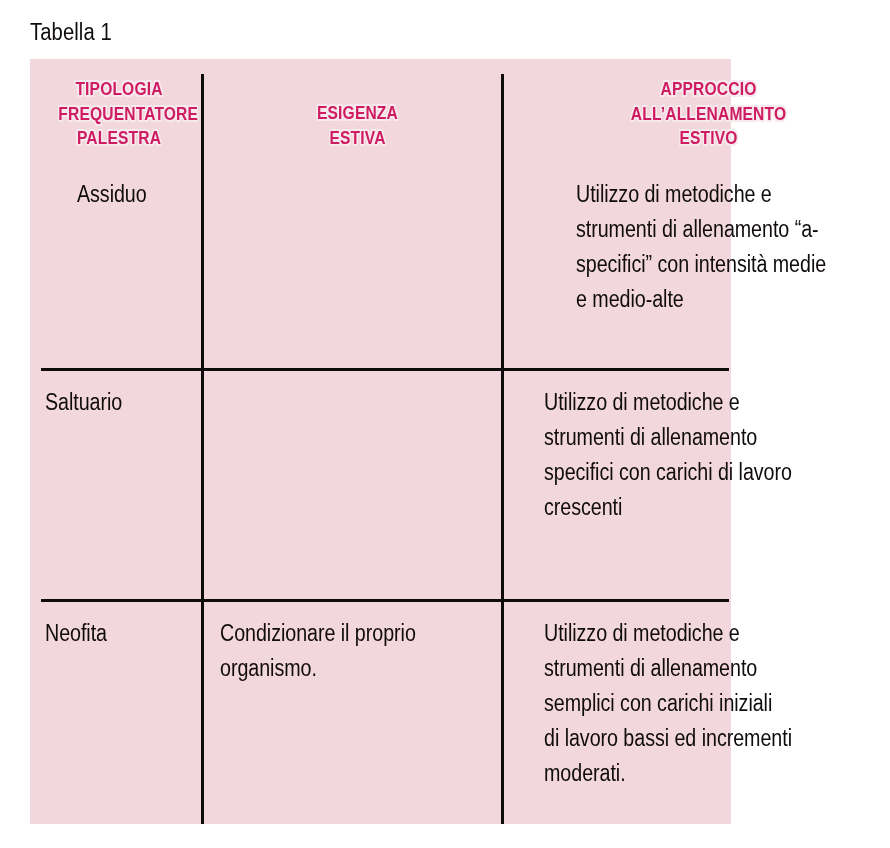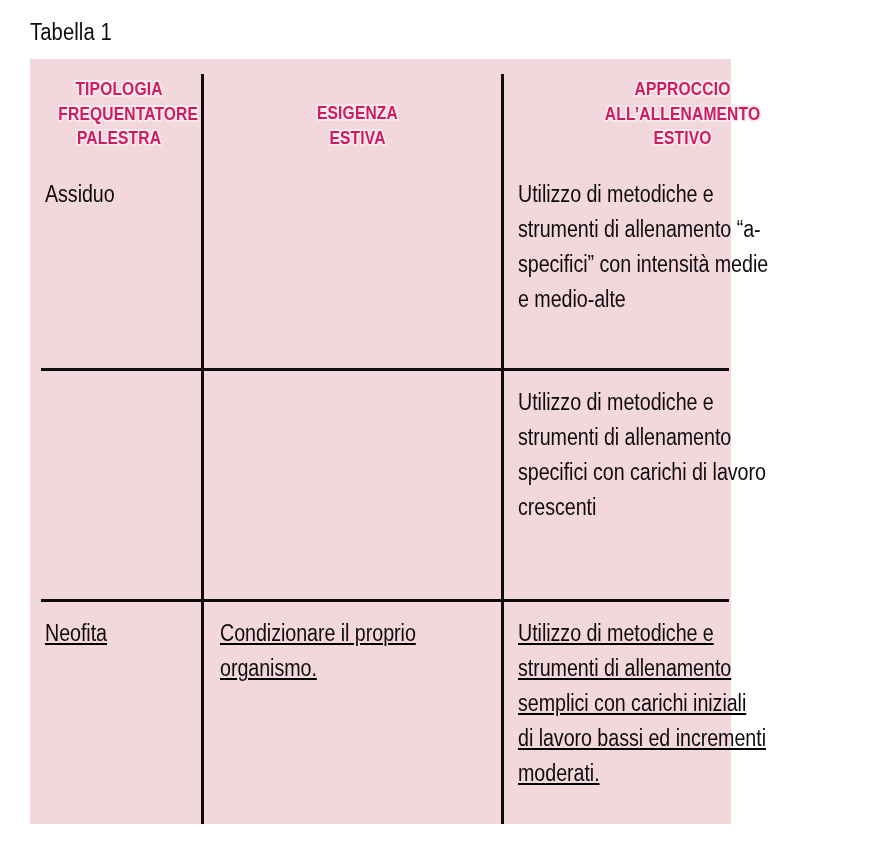--- a/index.html
+++ b/index.html
@@ -63,21 +63,21 @@
   #row-rule-2 { top: 540px; }
 
   
   .cell {
     position: absolute;
     box-sizing: border-box;
   }
   
   .c1 { left: 0px;   width: 171px; padding-left: 15px; padding-right: 8px; }
   .c2 { left: 174px; width: 297px; padding-left: 16px; padding-right: 6px; }
-  .c3 { left: 474px; width: 351px; padding-left: 14px; padding-right: 8px; }
+  .c3 { left: 500px; width: 351px; padding-left: 14px; padding-right: 8px; }
 
   
   .hdr-row { top: 0px; height: 106px; }
 
   .hdr-text {
     color: #CE1C63;
     font-weight: bold;
     font-size: 19px;
     line-height: 24.5px;
     text-align: center;
@@ -88,23 +88,23 @@
     text-shadow:
       -1.6px 0 #F7E9EC,  1.6px 0 #F7E9EC,
        0 -1.6px #F7E9EC, 0  1.6px #F7E9EC,
       -1.6px -1.6px #F7E9EC, 1.6px -1.6px #F7E9EC,
       -1.6px  1.6px #F7E9EC, 1.6px  1.6px #F7E9EC;
     white-space: pre-line;
   }
   .hdr-text.short { padding-top: 42px; }
 
   
-  .body-row-1 { top: 106px; height: 203px; }
+  .body-row-1 { top: 106px; height: 203px; margin-left: 32px; }
   .body-row-2 { top: 312px; height: 228px; }
-  .body-row-3 { top: 543px; height: 222px; text-decoration: underline; }
+  .body-row-3 { top: 543px; height: 222px; }
 
   .body-text {
     color: #100c0d;
     font-size: 23px;
     line-height: 35px;
     text-align: left;
     transform: scaleX(0.855);
     transform-origin: left top;
     width: 117%;
     padding-top: 12px;
@@ -145,20 +145,23 @@
   <div class="cell c1 body-row-1">
     <div class="body-text">Assiduo</div>
   </div>
   <div class="cell c3 body-row-1">
     <div class="body-text">Utilizzo di metodiche e
 strumenti di allenamento “a-
 specifici” con intensità medie
 e medio-alte</div>
   </div>
 
+  <div class="cell c1 body-row-2">
+    <div class="body-text">Saltuario</div>
+  </div>
   <div class="cell c3 body-row-2">
     <div class="body-text">Utilizzo di metodiche e
 strumenti di allenamento
 specifici con carichi di lavoro
 crescenti</div>
   </div>
 
   <div class="cell c1 body-row-3">
     <div class="body-text">Neofita</div>
   </div>

